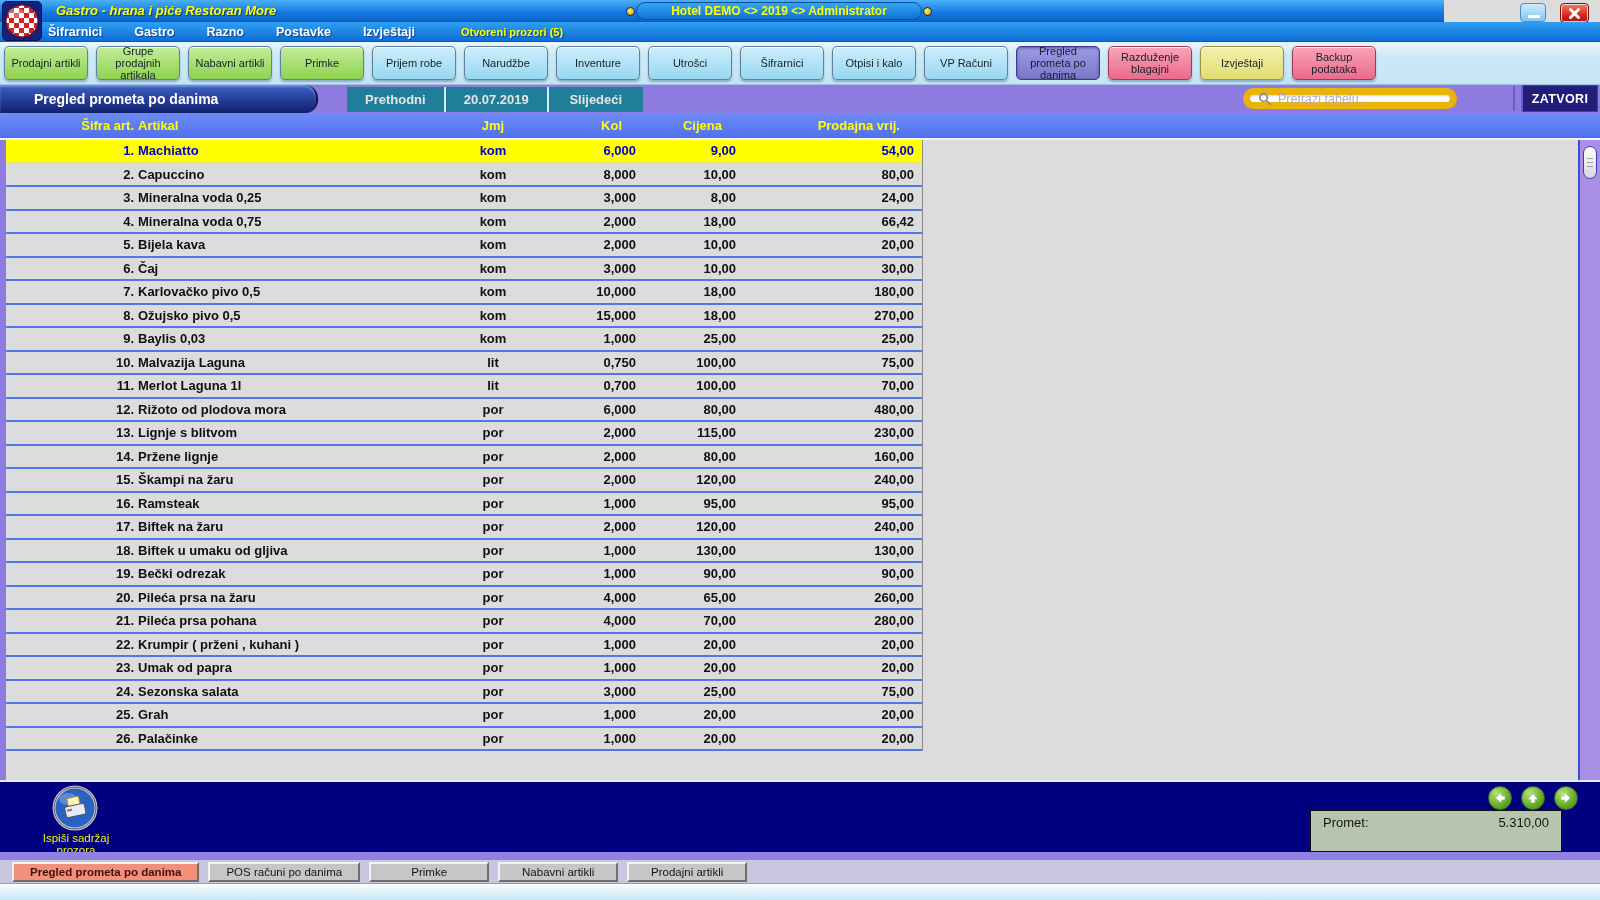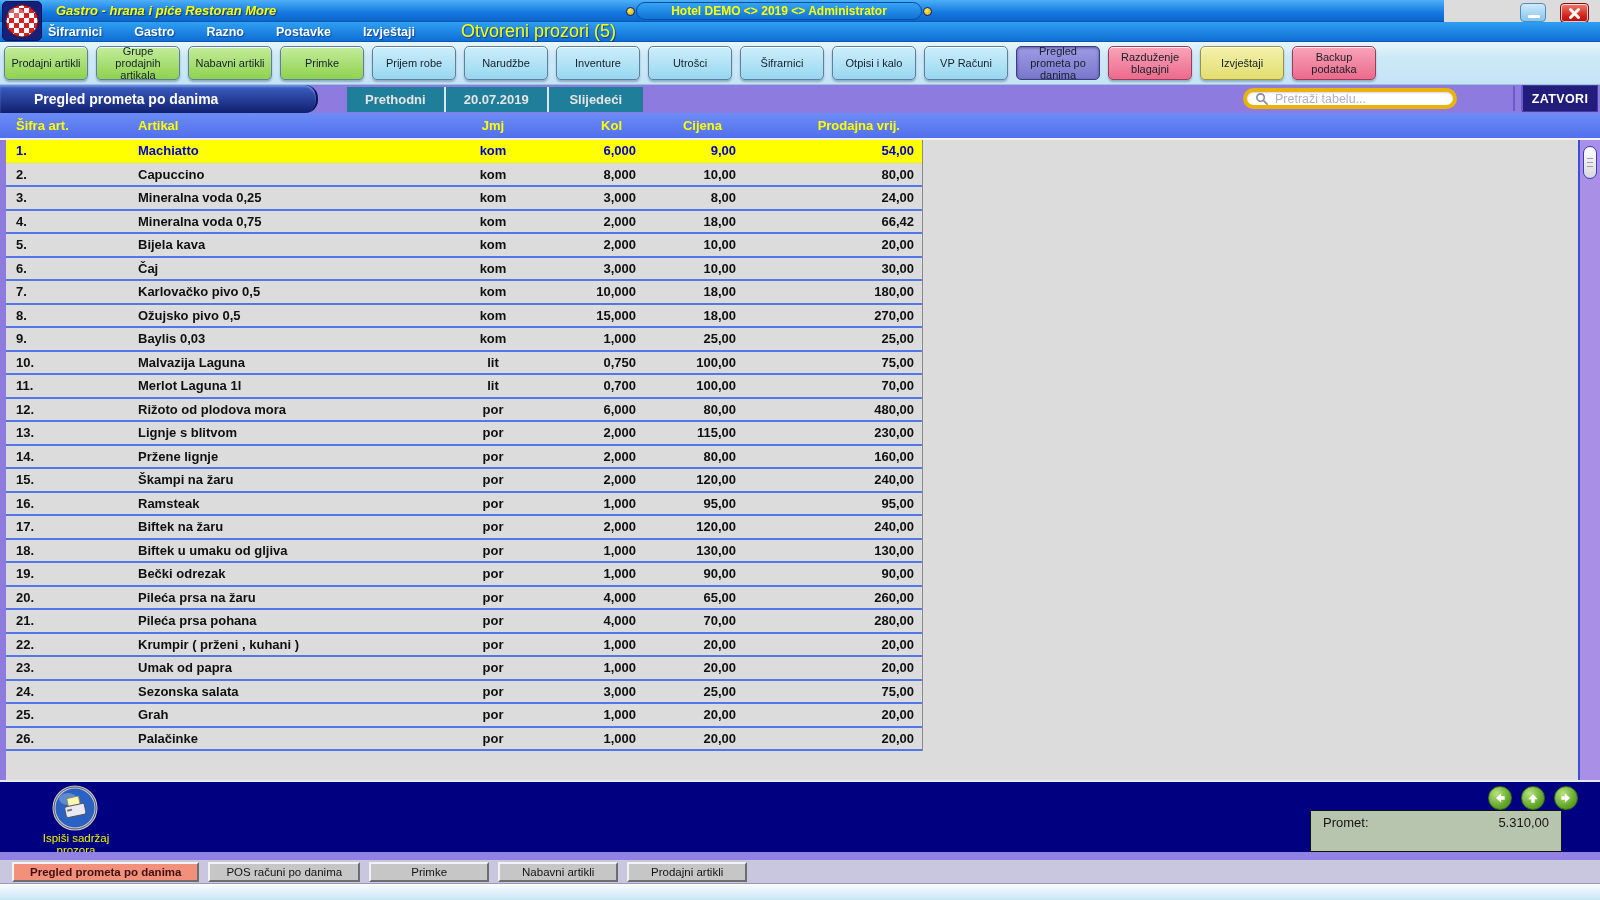--- a/index.html
+++ b/index.html
@@ -27,21 +27,21 @@
     border:1px solid #4f8cc2;}
   .btn-min .bar{position:absolute;left:7px;bottom:3px;width:12px;height:3px;background:#fff;border-radius:1px;}
   .btn-close{left:1560px;width:29px;height:20px;background:linear-gradient(#f47a6a,#cf1f18 70%,#b01210);
     border:1px solid #7a0e0c;box-shadow:inset 0 0 0 1px rgba(255,255,255,.75);
     display:flex;align-items:center;justify-content:center;}
   
   .menubar{position:absolute;left:0;top:22px;width:1600px;height:20px;
     background:linear-gradient(#2f9ff2,#0e6ed6);display:flex;align-items:center;
     padding-left:48px;gap:32px;border-bottom:1px solid #0a58b4;}
   .menu-item{color:#ffffff;font-size:12.5px;font-weight:700;text-shadow:1px 1px 1px rgba(0,0,60,.45);white-space:nowrap;}
-  .menu-open{color:#ffff00;font-size:18px;font-weight:400;text-shadow:1px 1px 1px rgba(0,0,60,.45);margin-left:14px;white-space:nowrap;}
+  .menu-open{color:#ffff00;font-size:11px;font-weight:700;text-shadow:1px 1px 1px rgba(0,0,60,.45);margin-left:14px;white-space:nowrap;}
   
   .toolbar{position:absolute;left:0;top:42px;width:1600px;height:43px;
     background:linear-gradient(#e8f6fd,#cde9f7 35%,#c4e4f5);border-bottom:1px solid #9cc2dc;
     display:flex;align-items:flex-start;padding:4px 0 0 4px;gap:8px;}
   .tbtn{width:84px;height:34px;border-radius:5px;border:1px solid #5f7f9f;
     display:flex;align-items:center;justify-content:center;text-align:center;
     font-size:11px;line-height:1.12;color:#16202a;padding:1px 2px;
     box-shadow:inset 0 1px 0 rgba(255,255,255,.85),0 2px 2px rgba(40,70,110,.35);}
   .c-green {background:linear-gradient(#c4ec9c,#8ed24e);}
   .c-blue  {background:linear-gradient(#cdeefb,#97d7f0);}
@@ -52,37 +52,37 @@
   .band{position:absolute;left:0;top:85px;width:1600px;height:28px;background:#8d7be0;}
   .win-title{position:absolute;left:0;top:0;width:318px;height:28px;
     background:linear-gradient(#3e60c4,#101f6e);border-radius:0 13px 13px 0;
     border-right:2px solid #0a1450;box-shadow:inset 0 2px 2px rgba(160,190,255,.5);
     color:#fff;font-size:14px;font-weight:700;line-height:28px;padding-left:34px;}
   .date-nav{position:absolute;left:347px;top:2px;height:25px;display:flex;}
   .date-cell{background:#1f7e9a;color:#e5e5e5;font-size:13px;font-weight:700;
     display:flex;align-items:center;justify-content:center;padding:4px 18px;min-width:96px;}
   .date-cell + .date-cell{border-left:2px solid #d7e9f0;}
   .search-box{position:absolute;left:1243px;top:3px;width:214px;height:21px;border-radius:11px;
-    background:#fff;border:4px solid #eab308;display:flex;align-items:center;padding:0 8px;gap:5px;
+    background:#fff;border:7px solid #eab308;display:flex;align-items:center;padding:0 8px;gap:5px;
     box-shadow:inset 0 1px 2px rgba(90,70,160,.25);}
   .search-box input{border:none;outline:none;flex:1;font-family:"Liberation Sans",sans-serif;
     font-size:12.5px;color:#555;background:transparent;}
   .search-box input::placeholder{color:#b2aec6;}
   .zatvori{position:absolute;left:1522px;top:0;width:76px;height:27px;background:#221d7a;
     border:1px solid #453ca6;color:#fff;font-size:12.5px;font-weight:700;letter-spacing:.4px;
     display:flex;align-items:center;justify-content:center;}
   .zatvori::before{content:'';position:absolute;left:-10px;top:0;bottom:0;width:6px;
     border-left:2px solid #6a5ad0;border-right:2px solid #6a5ad0;}
   
   .grid{display:grid;grid-template-columns:128px 330px 58px 122px 100px 178px;}
   .thead{position:absolute;left:0;top:113px;width:1600px;height:27px;
     background:linear-gradient(#6e8cf6,#5070ee);border-bottom:2px solid #f2f2fa;}
   .thead .grid{position:absolute;left:6px;top:0;width:916px;height:25px;}
   .hcell{color:#ffff00;font-size:13px;font-weight:700;line-height:25px;}
-  .c0{text-align:left;padding-left:10px;}
+  .c0{text-align:right;padding-left:10px;}
   .c1{text-align:left;padding-left:4px;}
   .c2{text-align:center;}
   .c3,.c4,.c5{text-align:right;padding-right:8px;}
   .thead .c3,.thead .c4,.thead .c5{padding-right:22px;}
   .tbody{position:absolute;left:0;top:140px;width:1600px;height:640px;background:#dcdcdc;}
   .edge-left{position:absolute;left:0;top:0;bottom:0;width:6px;background:#8d7be0;}
   .rows{position:absolute;left:6px;top:0;width:917px;border-right:1px solid #8a8a8a;}
   .trow{width:916px;height:23.5px;border-bottom:2px solid #5377e8;background:#dcdcdc;
     font-size:13px;font-weight:700;color:#101010;line-height:21.5px;}
   .trow.selected{background:#ffff00;color:#0000cd;border-bottom-color:#e6e670;}

